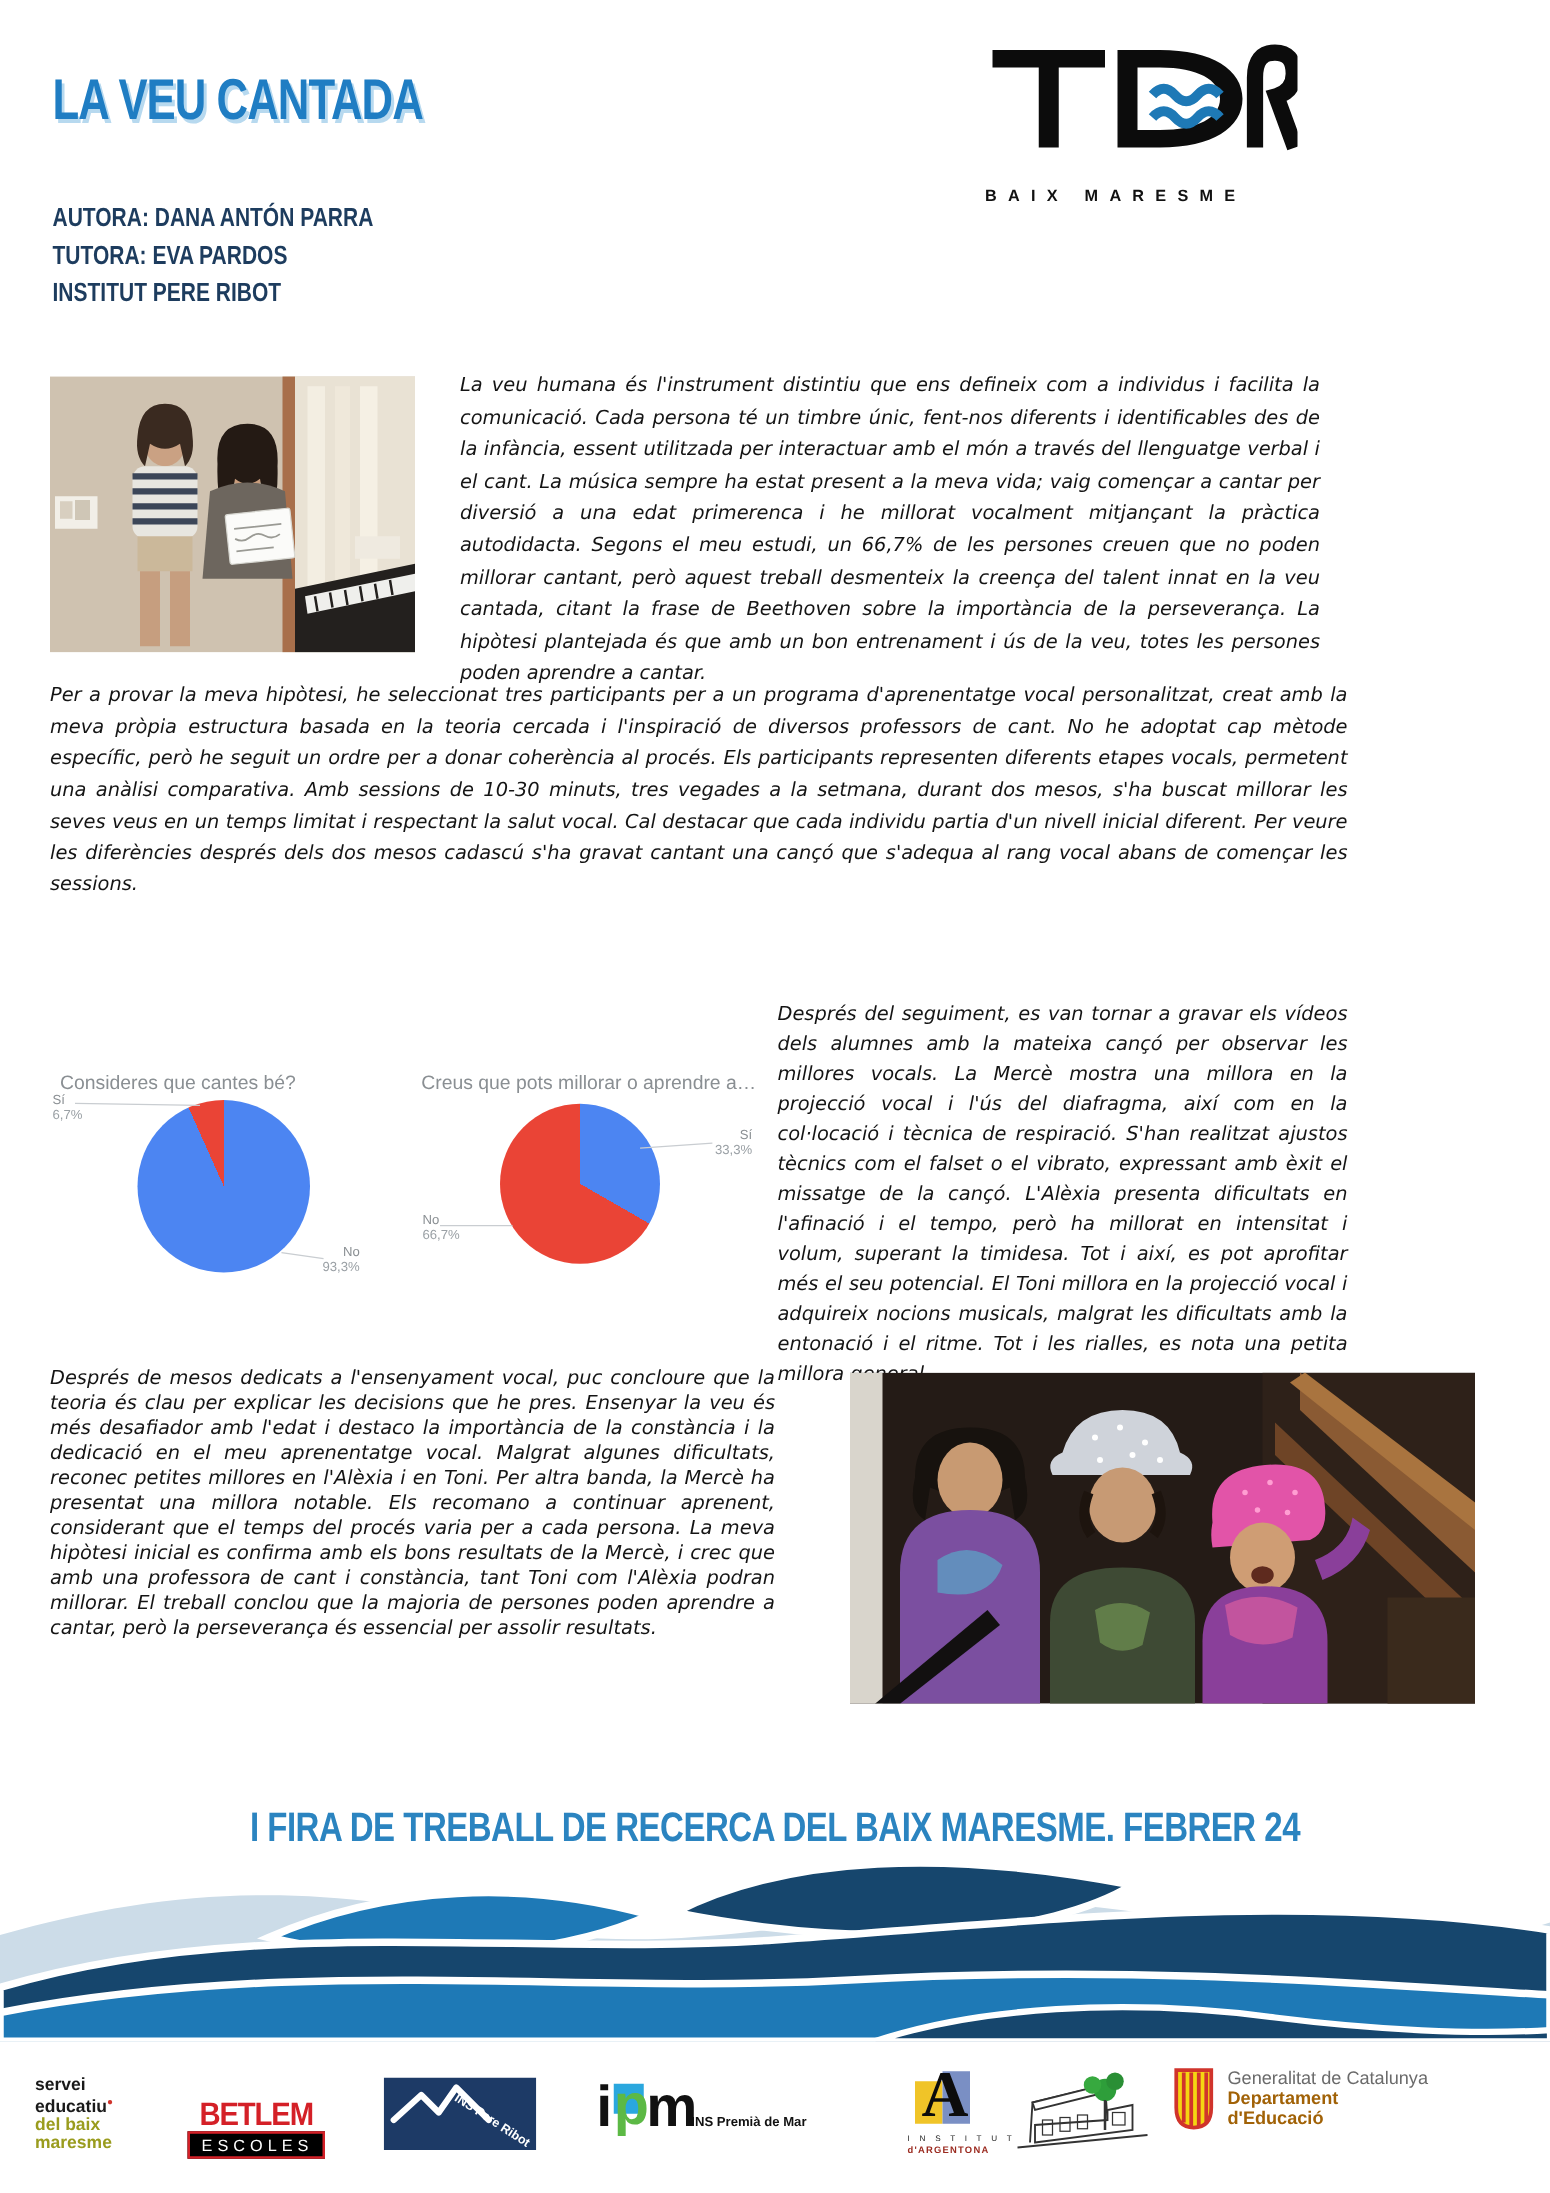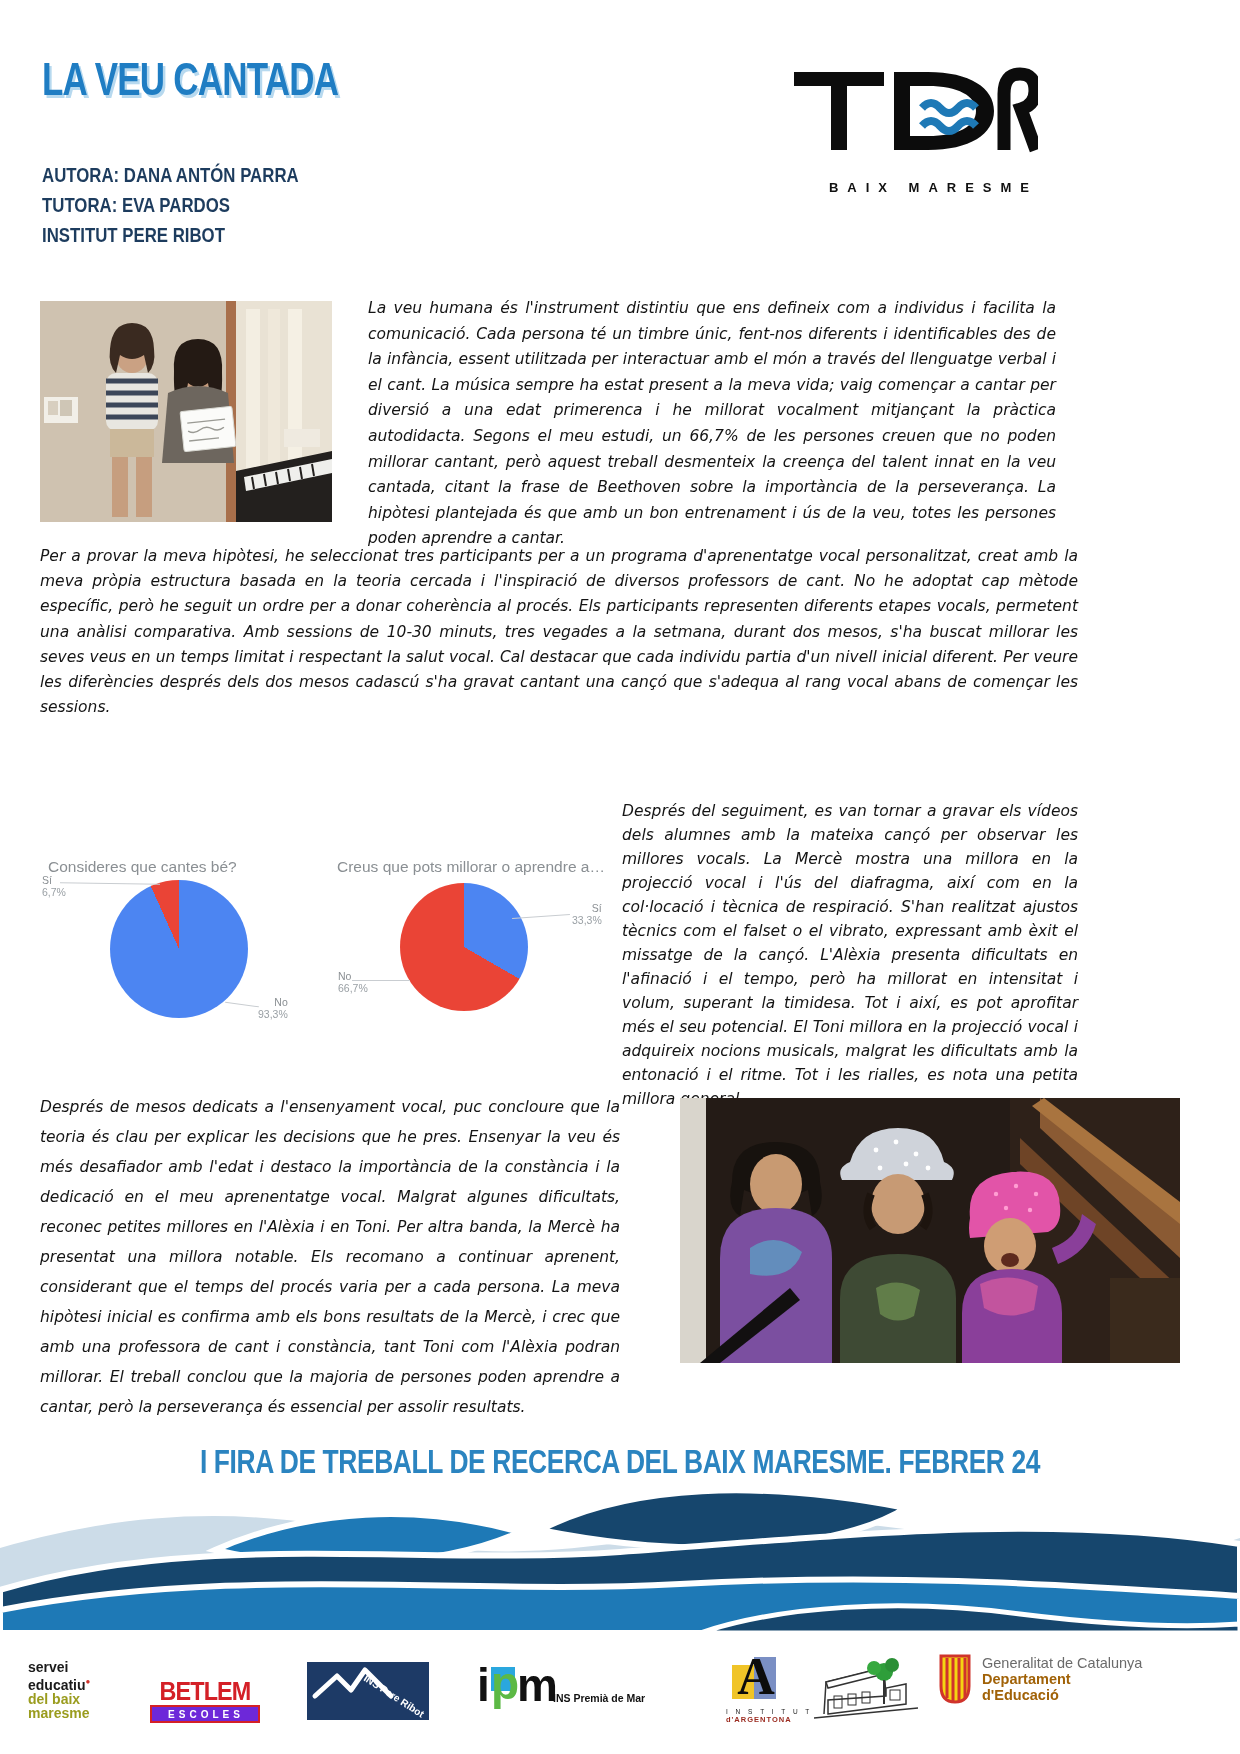--- a/index.html
+++ b/index.html
@@ -6,34 +6,34 @@
   .page{position:relative;width:1240px;height:1754px;background:#ffffff;overflow:hidden;
         font-family:"Liberation Sans",sans-serif;color:#111;}
 
   
   .doc-title{position:absolute;left:42px;top:52px;font-size:46px;font-weight:700;
              color:#1f7dc3;text-shadow:3px 3px 0 #b7d9ef;letter-spacing:-1px;
              transform:scaleX(0.76);transform-origin:left top;white-space:nowrap;}
   .authors{position:absolute;left:42px;top:160px;font-size:21px;font-weight:700;
            color:#1d3c5e;line-height:30px;transform:scaleX(0.8);transform-origin:left top;
            letter-spacing:0px;white-space:nowrap;}
-  .tdr{position:absolute;left:788px;top:64px;width:250px;text-align:right;}
+  .tdr{position:absolute;left:788px;top:32px;width:250px;text-align:left;}
   .tdr-sub{margin-top:4px;font-size:13px;font-weight:700;color:#111;letter-spacing:9px;white-space:nowrap;}
 
   
   .photo1{position:absolute;left:40px;top:301px;width:292px;height:221px;overflow:hidden;}
   .photo2{position:absolute;left:680px;top:1098px;width:500px;height:265px;overflow:hidden;}
 
   
   .para{position:absolute;text-align:justify;font-style:italic;
         font-family:"DejaVu Sans",sans-serif;color:#141414;}
   .para-intro{left:368px;top:296px;width:688px;font-size:15.5px;line-height:25.6px;}
   .para-method{left:40px;top:544px;width:1038px;font-size:15.5px;line-height:25.2px;}
   .para-results{left:622px;top:799px;width:456px;font-size:15.5px;line-height:24px;}
-  .para-conclusion{left:40px;top:1092px;width:580px;font-size:15.5px;line-height:30px;}
+  .para-conclusion{left:40px;top:1092px;width:580px;font-size:15.5px;line-height:20px;}
 
   
   .chart{position:absolute;margin-top:15px;}
   .chart1{left:40px;top:843px;width:280px;height:175px;}
   .chart2{left:300px;top:843px;width:340px;height:175px;}
   .chart-title{position:absolute;font-size:15.5px;color:#8a8f93;white-space:nowrap;}
   .pie{position:absolute;border-radius:50%;}
   .pie1{left:70px;top:22px;width:138px;height:138px;}
   .pie2{left:100px;top:25px;width:128px;height:128px;}
   .slice-label{position:absolute;font-size:10.5px;color:#9aa0a5;line-height:12px;white-space:nowrap;}
@@ -48,22 +48,22 @@
 
   
   .partners{position:absolute;left:0;top:1648px;width:1240px;height:100px;}
   .plogo{position:absolute;}
   .servei{left:28px;top:12px;font-weight:700;font-size:14px;line-height:14.5px;color:#1a1a1a;}
   .servei .olive{color:#9a9c1e;}
   .servei .reg{color:#d0342c;font-size:8px;vertical-align:super;}
   .betlem{left:150px;top:28px;width:110px;text-align:center;}
   .betlem-word{color:#d42027;font-weight:700;font-size:26px;letter-spacing:-1px;
                transform:scaleX(0.9);transform-origin:center;white-space:nowrap;}
-  .betlem-bar{margin-top:-2px;background:#6d28d9;border:2px solid #d42027;color:#fff;
-              font-size:10px;letter-spacing:4px;padding:2px 0 1px 2px;font-weight:700;}
+  .betlem-bar{margin-top:-2px;background:#000000;border:2px solid #d42027;color:#fff;
+              font-size:13px;letter-spacing:4px;padding:2px 0 1px 2px;font-weight:400;}
   .ribot{left:307px;top:14px;}
   .ipm{left:477px;top:10px;width:200px;}
   .ipm-glyphs{position:relative;height:52px;font-weight:700;font-family:"Liberation Sans",sans-serif;}
   .ipm-i{position:absolute;left:0;top:0;font-size:46px;color:#111;}
   .ipm-psq{position:absolute;left:14px;top:9px;width:24px;height:24px;background:#2aa7de;}
   .ipm-p{position:absolute;left:14px;top:-2px;font-size:46px;color:#5cb945;}
   .ipm-m{position:absolute;left:40px;top:0;font-size:46px;color:#111;}
   .ipm-caption{position:absolute;left:76px;top:34px;font-size:10.5px;color:#111;white-space:nowrap;}
   .ipm-caption b{font-weight:700;}
   .argentona{left:726px;top:5px;width:60px;text-align:center;}

